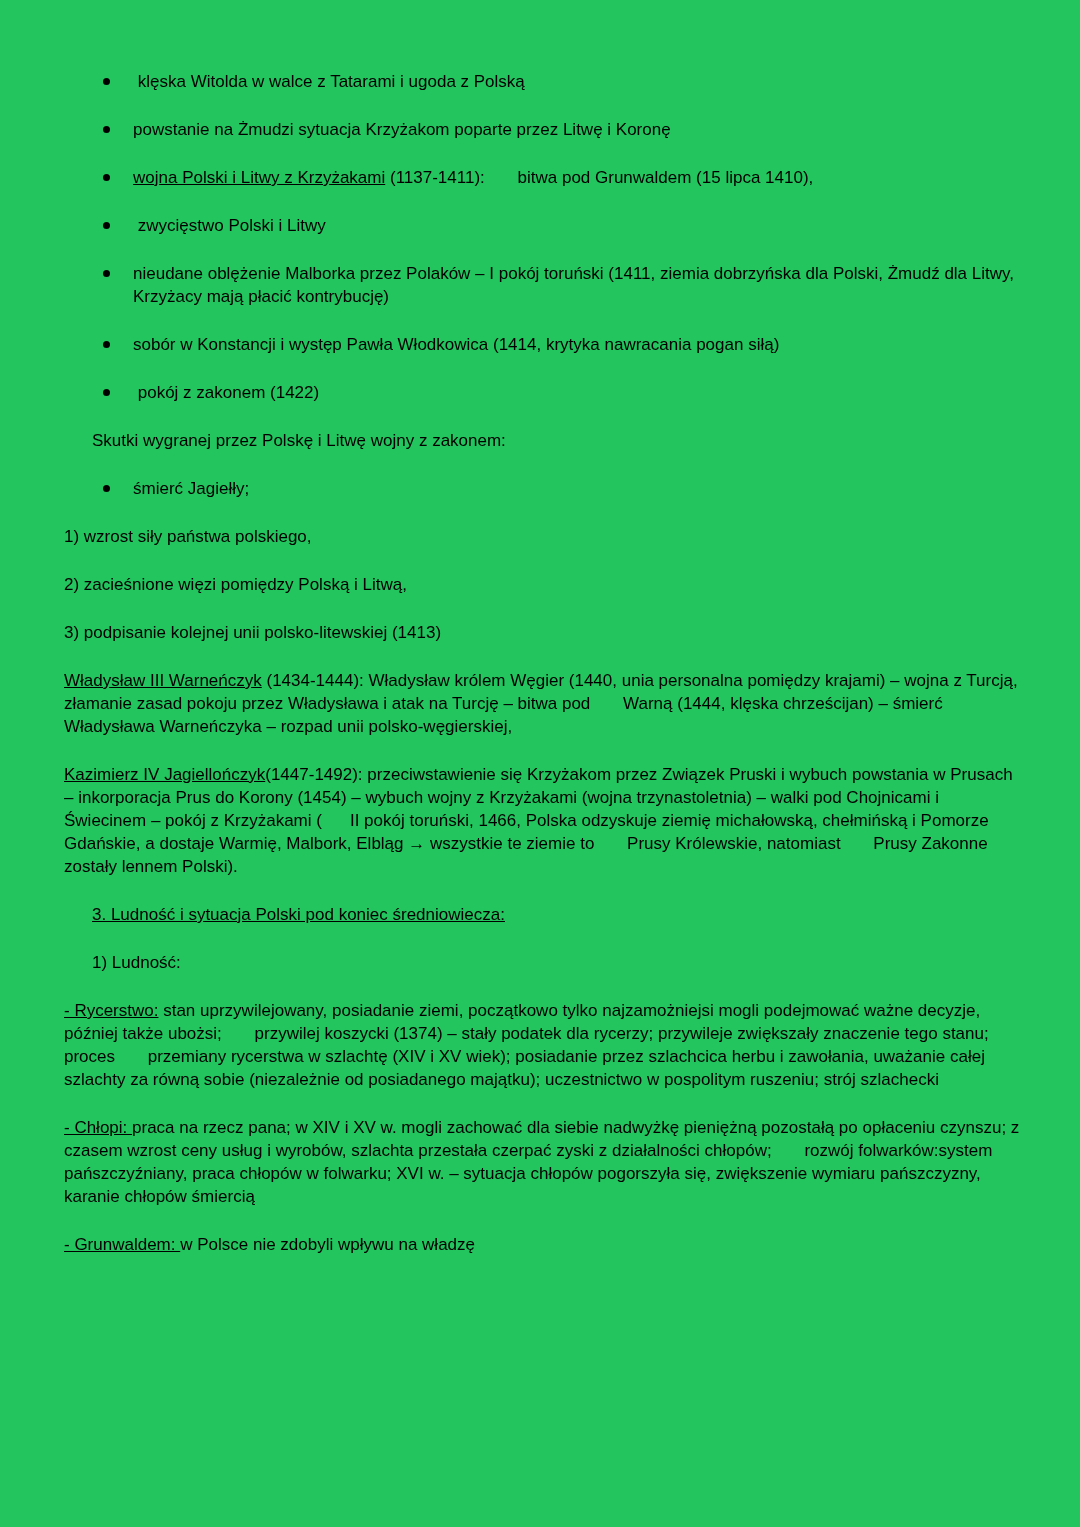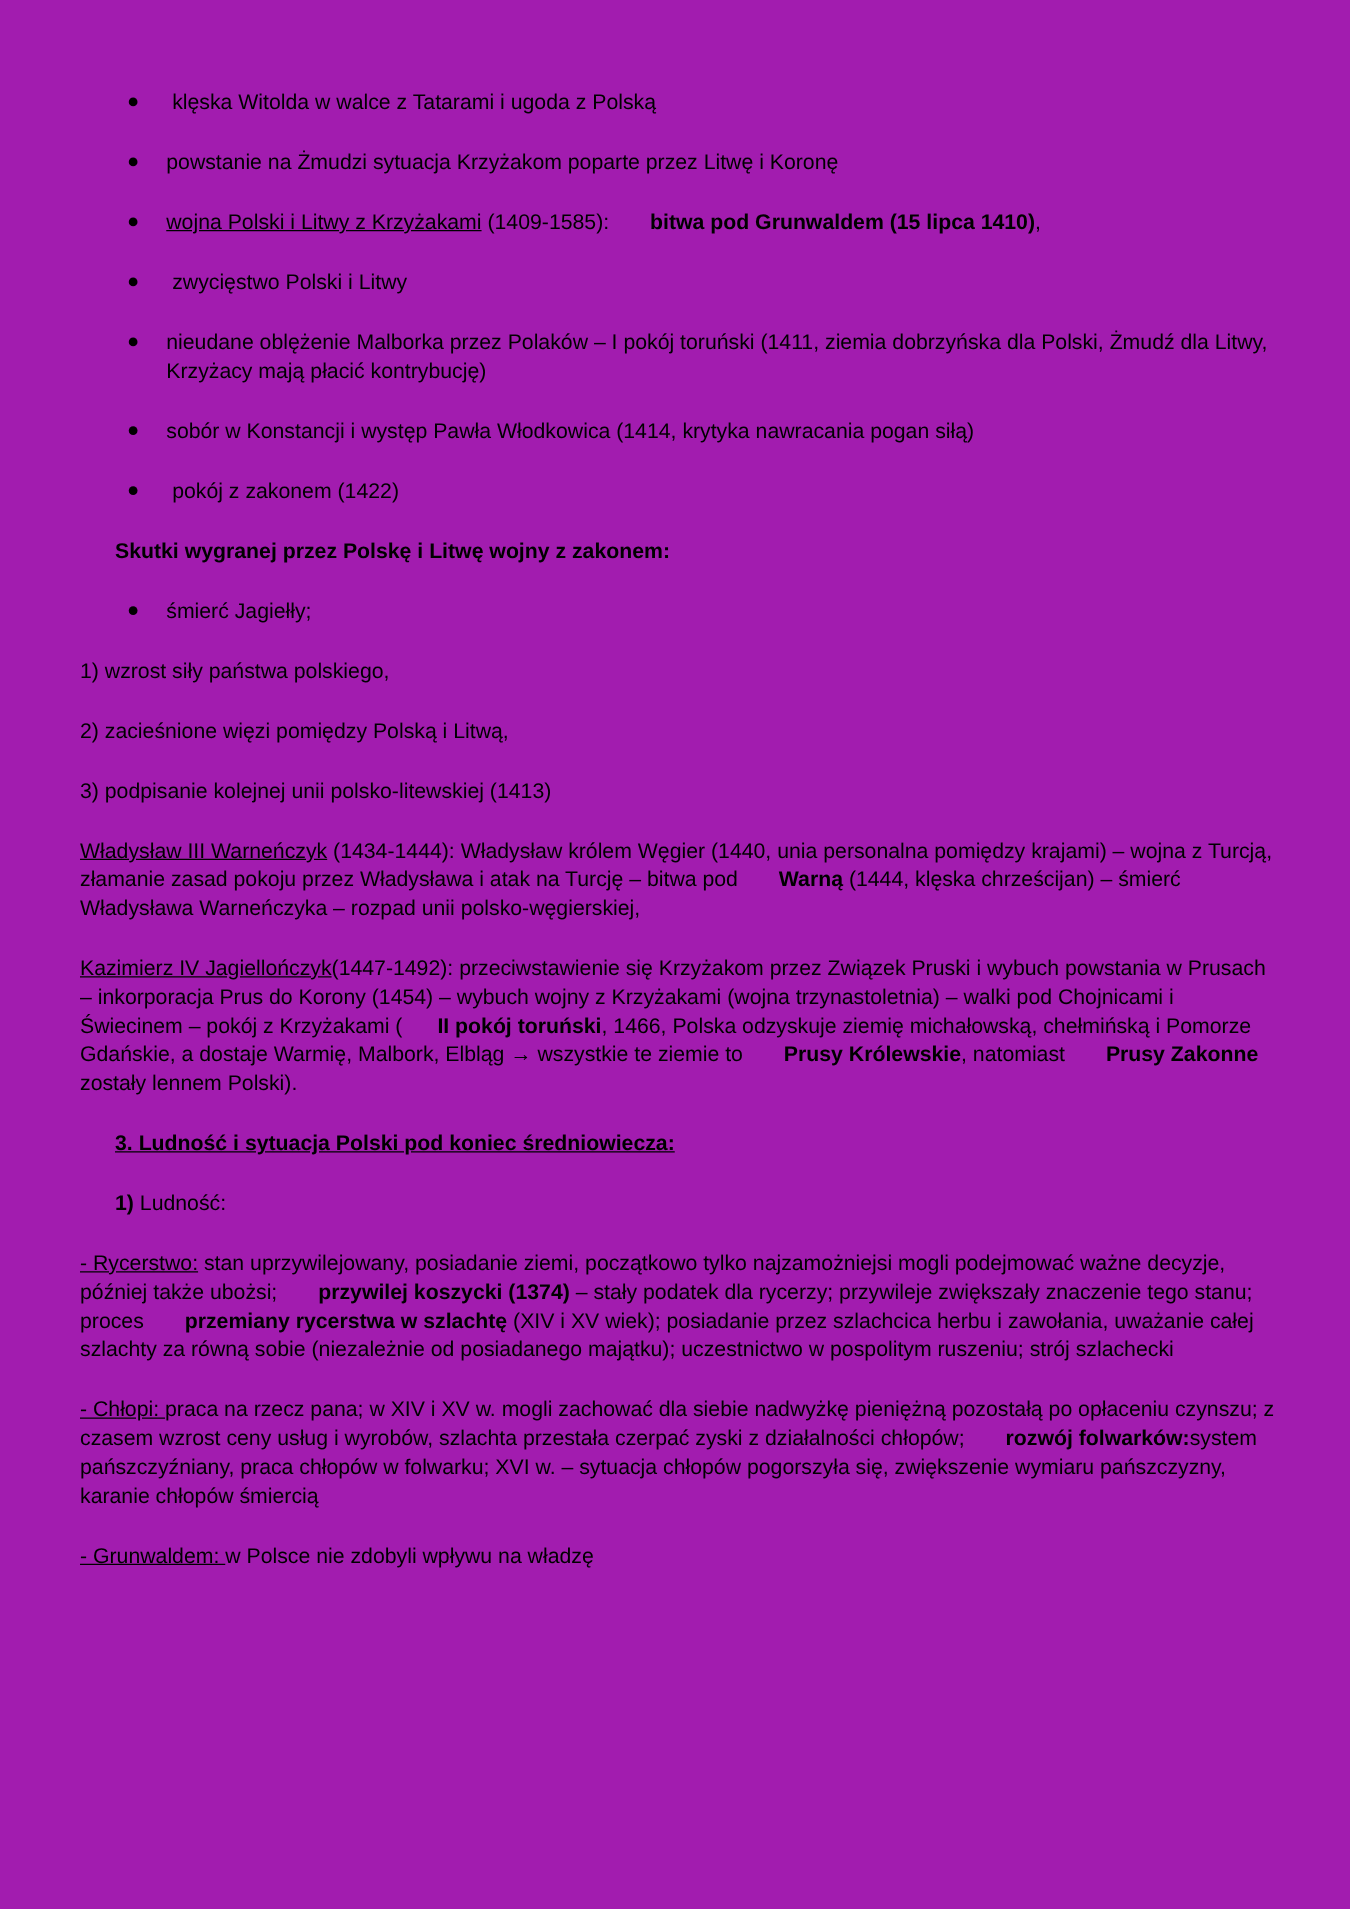--- a/index.html
+++ b/index.html
@@ -15,21 +15,21 @@
     font-size: 17px;
     line-height: 23px;
     color: #000000;
     -webkit-font-smoothing: antialiased;
   }
   .page {
     box-sizing: border-box;
     width: 1080px;
     height: 1527px;
     padding: 70px 58px 0 64px;
-    background: #a21caf;
+    background: #22c55e;
   }
   .block {
     margin: 0 0 25px 0;
     white-space: pre-wrap;
   }
   .block.bullet {
     position: relative;
     padding-left: 69px;
   }
   .block.bullet .marker {
@@ -37,30 +37,30 @@
     left: 39px;
     top: 8px;
     width: 7px;
     height: 7px;
     border-radius: 50%;
     background: #000000;
   }
   .block.extra-space {
     margin-top: 34px;
   }
-  .b { font-weight: bold; padding-left: 28px; }
+  .b { font-weight: normal; padding-left: 28px; }
   .u { text-decoration: underline; margin-top: 16px; }
 </style>
 </head>
 <body>
 
 <div class="page">
     <div class="block bullet"><span class="marker"></span><span><span> klęska Witolda w walce z Tatarami i ugoda z Polską</span></span></div>
     <div class="block bullet"><span class="marker"></span><span><span>powstanie na Żmudzi sytuacja Krzyżakom poparte przez Litwę i Koronę</span></span></div>
-    <div class="block bullet"><span class="marker"></span><span><span class="u">wojna Polski i Litwy z Krzyżakami</span><span> (1409-1585): </span><span class="b">bitwa pod Grunwaldem (15 lipca 1410)</span><span>,</span></span></div>
+    <div class="block bullet"><span class="marker"></span><span><span class="u">wojna Polski i Litwy z Krzyżakami</span><span> (1137-1411): </span><span class="b">bitwa pod Grunwaldem (15 lipca 1410)</span><span>,</span></span></div>
     <div class="block bullet"><span class="marker"></span><span><span> zwycięstwo Polski i Litwy</span></span></div>
     <div class="block bullet"><span class="marker"></span><span><span>nieudane oblężenie Malborka przez Polaków – I pokój toruński (1411, ziemia dobrzyńska dla Polski, Żmudź dla Litwy, Krzyżacy mają płacić kontrybucję)</span></span></div>
     <div class="block bullet"><span class="marker"></span><span><span>sobór w Konstancji i występ Pawła Włodkowica (1414, krytyka nawracania pogan siłą)</span></span></div>
     <div class="block bullet"><span class="marker"></span><span><span> pokój z zakonem (1422)</span></span></div>
     <div class="block paragraph"><span><span class="b">Skutki wygranej przez Polskę i Litwę wojny z zakonem:</span></span></div>
     <div class="block bullet"><span class="marker"></span><span><span>śmierć Jagiełły;</span></span></div>
     <div class="block paragraph"><span><span>1) wzrost siły państwa polskiego,</span></span></div>
     <div class="block paragraph"><span><span>2) zacieśnione więzi pomiędzy Polską i Litwą,</span></span></div>
     <div class="block paragraph"><span><span>3) podpisanie kolejnej unii polsko-litewskiej (1413)</span></span></div>
     <div class="block paragraph"><span><span class="u">Władysław III Warneńczyk</span><span> (1434-1444): Władysław królem Węgier (1440, unia personalna pomiędzy krajami) – wojna z Turcją, złamanie zasad pokoju przez Władysława i atak na Turcję – bitwa pod </span><span class="b">Warną</span><span> (1444, klęska chrześcijan) – śmierć Władysława Warneńczyka – rozpad unii polsko-węgierskiej,</span></span></div>

